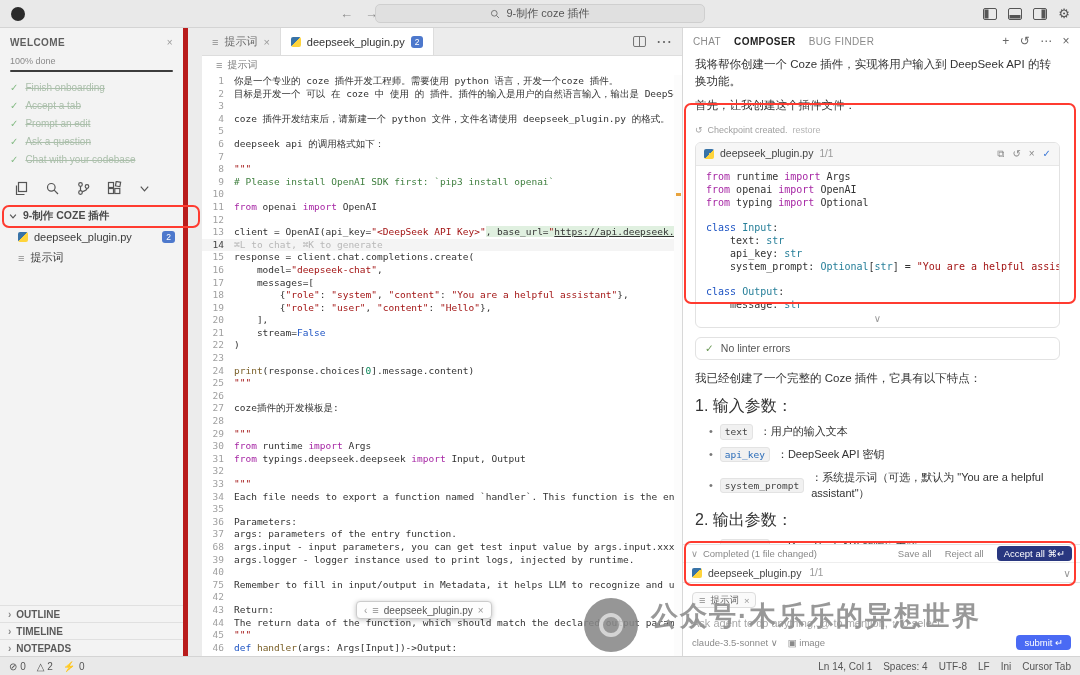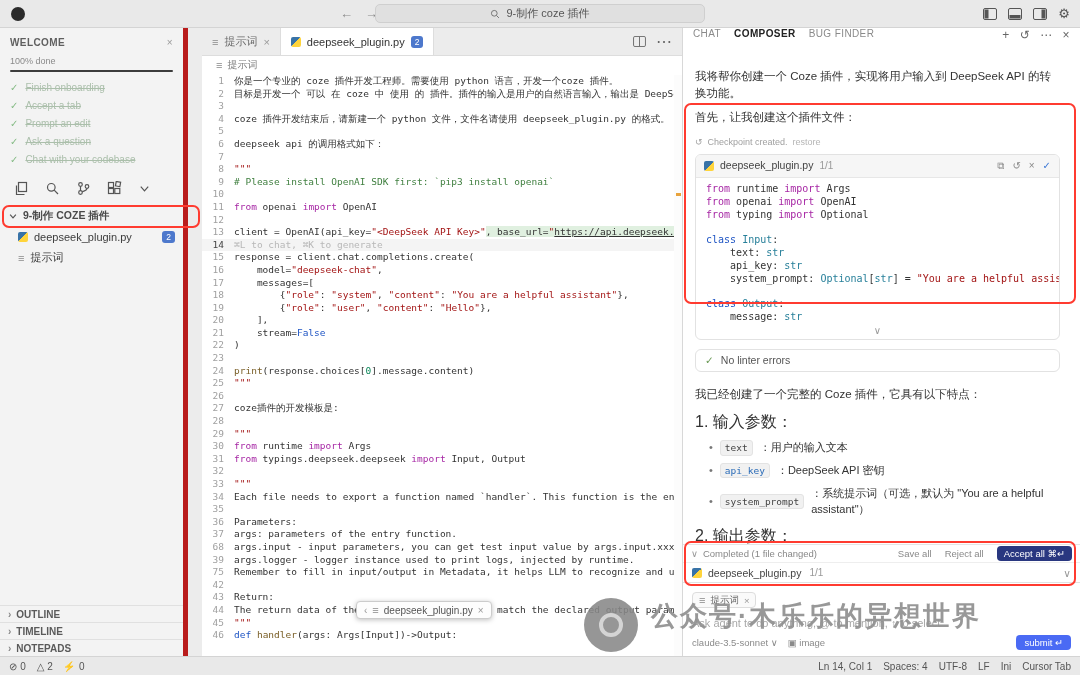--- a/index.html
+++ b/index.html
@@ -48,25 +48,25 @@
 .content{flex:1;overflow:hidden}
 .tk-d{color:#333}.tk-k{color:#a626a4}.tk-b{color:#1f55c4}.tk-s{color:#a31515}.tk-c{color:#3f7f3f}
 .tk-t{color:#267f99}.tk-f{color:#795e26}.tk-n{color:#098658}.tk-g{color:#b8b8b8}
 .tk-u{color:#333;text-decoration:underline}
 .hl{background:#e0f0e0}
 .edit-scroll{position:absolute;top:47px;right:0;width:8px;bottom:0;background:#fcfcfc}
 .tick{position:absolute;top:118px;right:1px;width:5px;height:3px;background:#e8a33d}
 .float-tab{position:absolute;left:356px;top:601px;height:18px;background:#fdfdfd;border:1px solid #ccc;border-radius:4px;box-shadow:0 1px 5px rgba(0,0,0,.25);display:flex;align-items:center;gap:5px;padding:0 7px;font-size:10px;color:#555;z-index:30}
 
 .composer{position:absolute;top:28px;left:682px;right:0;bottom:19px;background:#fff;border-left:1px solid #d8d8d8}
-.cp-header{height:26px;display:flex;gap:13px;padding:0 10px;font-size:10px;color:#8a8a8a;letter-spacing:.4px}
+.cp-header{height:26px;display:flex;align-items:center;gap:13px;padding:0 10px;font-size:10px;color:#8a8a8a;letter-spacing:.4px}
 .cp-tab.active{color:#222;font-weight:bold}
 .cp-icons{margin-left:auto;display:flex;gap:10px;color:#666;font-size:12px}
 .cp-body{position:absolute;top:26px;left:0;right:8px;bottom:112px;padding:0 12px;overflow:hidden;font-size:11.5px;line-height:1.45;color:#333}
-.cp-p{margin-top:14px}
+.cp-p{margin-top:2px}
 .cp-p2{margin-top:8px}
 .checkpoint{margin-top:10px;font-size:9px;color:#a0a0a0;display:flex;gap:5px;align-items:center}
 .checkpoint .restore{color:#b5b5b5}
 .code-card{border:1px solid #e2e2e2;border-radius:6px;overflow:hidden;margin:5px 0 9px}
 .cc-header{height:23px;background:#f6f6f6;border-bottom:1px solid #e7e7e7;display:flex;align-items:center;gap:6px;padding:0 8px;font-size:10.5px;color:#444}
 .cc-counter{color:#999;font-size:10px}
 .cc-icons{margin-left:auto;display:flex;gap:8px;color:#888;font-size:10px}
 .cc-check{color:#3b77d6}
 .cc-code{padding:5px 10px 2px;font-family:"DejaVu Sans Mono",monospace;font-size:10px}
 .cc-line{height:12.8px;line-height:12.8px;white-space:pre}
@@ -285,20 +285,21 @@
         <div class="line"><span class="gutter">30</span><span class="content"><span class="tk-k">from</span><span class="tk-d"> runtime </span><span class="tk-k">import</span><span class="tk-d"> Args</span></span></div>
         <div class="line"><span class="gutter">31</span><span class="content"><span class="tk-k">from</span><span class="tk-d"> typings.deepseek.deepseek </span><span class="tk-k">import</span><span class="tk-d"> Input, Output</span></span></div>
         <div class="line"><span class="gutter">32</span><span class="content"></span></div>
         <div class="line"><span class="gutter">33</span><span class="content"><span class="tk-s">"""</span></span></div>
         <div class="line"><span class="gutter">34</span><span class="content"><span class="tk-d">Each file needs to export a function named `handler`. This function is the entrance</span></span></div>
         <div class="line"><span class="gutter">35</span><span class="content"></span></div>
         <div class="line"><span class="gutter">36</span><span class="content"><span class="tk-d">Parameters:</span></span></div>
         <div class="line"><span class="gutter">37</span><span class="content"><span class="tk-d">args: parameters of the entry function.</span></span></div>
         <div class="line"><span class="gutter">68</span><span class="content"><span class="tk-d">args.input - input parameters, you can get test input value by args.input.xxx.</span></span></div>
         <div class="line"><span class="gutter">39</span><span class="content"><span class="tk-d">args.logger - logger instance used to print logs, injected by runtime.</span></span></div>
+        <div class="line"><span class="gutter">40</span><span class="content"></span></div>
         <div class="line"><span class="gutter">75</span><span class="content"><span class="tk-d">Remember to fill in input/output in Metadata, it helps LLM to recognize and use tool</span></span></div>
         <div class="line"><span class="gutter">42</span><span class="content"></span></div>
         <div class="line"><span class="gutter">43</span><span class="content"><span class="tk-d">Return:</span></span></div>
         <div class="line"><span class="gutter">44</span><span class="content"><span class="tk-d">The return data of the function, which should match the declared output parameters.</span></span></div>
         <div class="line"><span class="gutter">45</span><span class="content"><span class="tk-s">"""</span></span></div>
         <div class="line"><span class="gutter">46</span><span class="content"><span class="tk-b">def</span><span class="tk-d"> </span><span class="tk-f">handler</span><span class="tk-d">(args: Args[Input])-&gt;Output:</span></span></div>
       </div>
     <div class="edit-scroll">
         <div class="tick"></div>
       </div>

